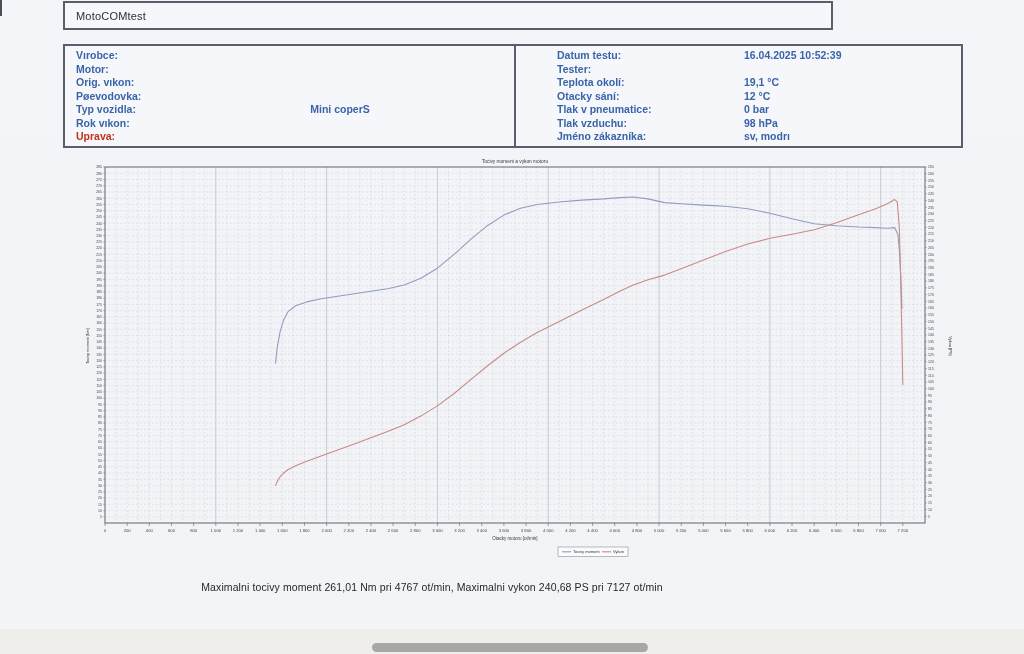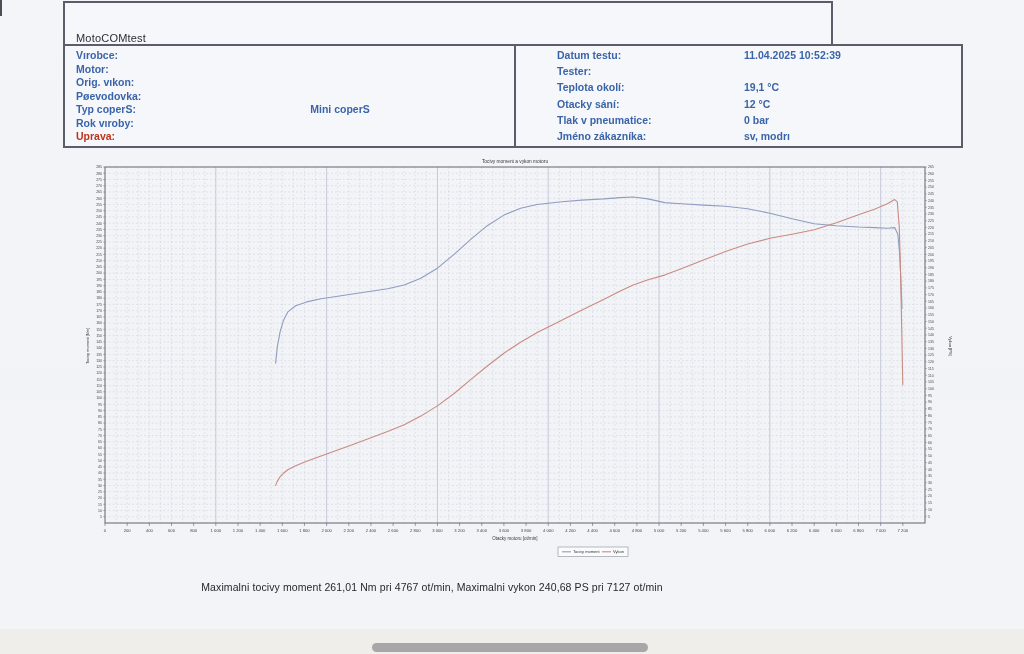--- a/index.html
+++ b/index.html
@@ -9,23 +9,23 @@
     font-family:"Liberation Sans", sans-serif;
   }
   .paper{
     position:absolute;left:0;top:0;width:1024px;height:629px;
     background:linear-gradient(180deg,#f4f5f8 0%,#f2f3f6 60%,#f3f4f6 100%);
   }
   .corner-mark{
     position:absolute;left:0;top:0;width:2px;height:16px;background:#4a4e57;
   }
   .title-box{
-    position:absolute;left:63px;top:1px;width:770px;height:45px;
+    position:absolute;left:63px;top:1px;width:770px;height:29px;
     box-sizing:border-box;border:2px solid #595e6a;background:#f6f7fa;
-    display:flex;align-items:flex-end;padding-left:11px;
+    display:flex;align-items:center;padding-left:11px;
   }
   .title-box .app-title{
     font-size:11px;color:#2b2e34;letter-spacing:.2px;
   }
   .info-box{
     position:absolute;left:63px;top:44px;width:900px;height:104px;
     box-sizing:border-box;border:2px solid #595e6a;background:#f6f7fa;
     display:flex;
   }
   .info-half{
@@ -75,52 +75,56 @@
       </div>
       <div class="info-row">
         <span class="lbl">Orig. vıkon:</span>
         <span class="val"></span>
       </div>
       <div class="info-row">
         <span class="lbl">Pøevodovka:</span>
         <span class="val"></span>
       </div>
       <div class="info-row">
-        <span class="lbl">Typ coperS:</span>
+        <span class="lbl">Typ vozidla:</span>
         <span class="val">Mini coperS</span>
       </div>
       <div class="info-row">
-        <span class="lbl">Rok vıroby:</span>
+        <span class="lbl">Rok vıkon:</span>
         <span class="val"></span>
       </div>
       <div class="info-row">
         <span class="lbl" style="color: rgb(192, 51, 28);">Uprava:</span>
         <span class="val"></span>
       </div>
     </div>
     <div class="info-half right">
       <div class="info-row">
         <span class="lbl">Datum testu:</span>
-        <span class="val">11.04.2025 10:52:39</span>
+        <span class="val">16.04.2025 10:52:39</span>
       </div>
       <div class="info-row">
         <span class="lbl">Tester:</span>
         <span class="val"></span>
       </div>
       <div class="info-row">
         <span class="lbl">Teplota okolí:</span>
         <span class="val">19,1 °C</span>
       </div>
       <div class="info-row">
         <span class="lbl">Otacky sání:</span>
         <span class="val">12 °C</span>
       </div>
       <div class="info-row">
         <span class="lbl">Tlak v pneumatice:</span>
         <span class="val">0 bar</span>
+      </div>
+      <div class="info-row">
+        <span class="lbl">Tlak vzduchu:</span>
+        <span class="val">98 hPa</span>
       </div>
       <div class="info-row">
         <span class="lbl">Jméno zákazníka:</span>
         <span class="val">sv, modrı</span>
       </div>
     </div>
   </div>
 
   <div class="chart-wrap">
     <svg id="dyno-svg" width="880" height="412" viewBox="0 0 880 412">

